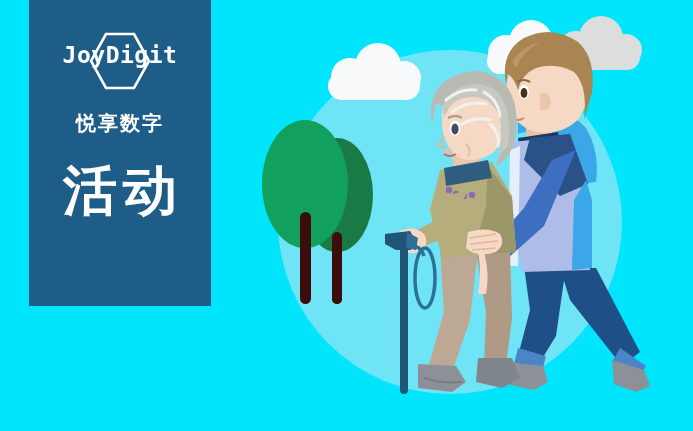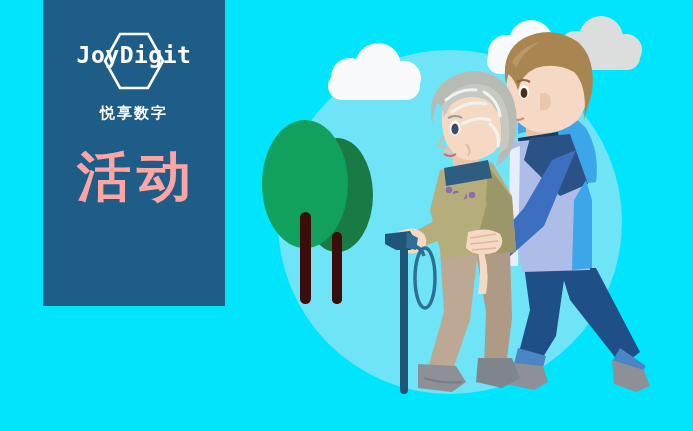--- a/index.html
+++ b/index.html
@@ -17,21 +17,21 @@
   }
   .art {
     position: absolute;
     left: 0; top: 0;
     width: 693px;
     height: 431px;
   }
   
   .panel {
     position: absolute;
-    left: 43px;
+    left: 29px;
     top: 0px;
     width: 182px;
     height: 306px;
     background: #1e5d88;
     display: flex;
     flex-direction: column;
     align-items: center;
   }
   .logo-wrap {
     position: relative;
@@ -52,29 +52,29 @@
     left: 0; top: 12px;
     width: 160px;
     text-align: center;
     color: #ffffff;
     font-size: 23px;
     font-weight: bold;
     letter-spacing: 0.5px;
     font-family: "DejaVu Sans Mono", "Liberation Mono", monospace;
   }
   .brand-cn {
-    margin-top: 12px;
+    margin-top: 18px;
     color: #ffffff;
-    font-size: 15px;
+    font-size: 20px;
     font-weight: bold;
     letter-spacing: 2px;
   }
   .headline {
     margin-top: 22px;
-    color: #fca5a5;
+    color: #ffffff;
     font-size: 54px;
     font-weight: bold;
     line-height: 1.15;
     letter-spacing: 6px;
     text-align: center;
     text-indent: 6px;
   }
   .headline div { white-space: nowrap; }
 </style>
 </head>

